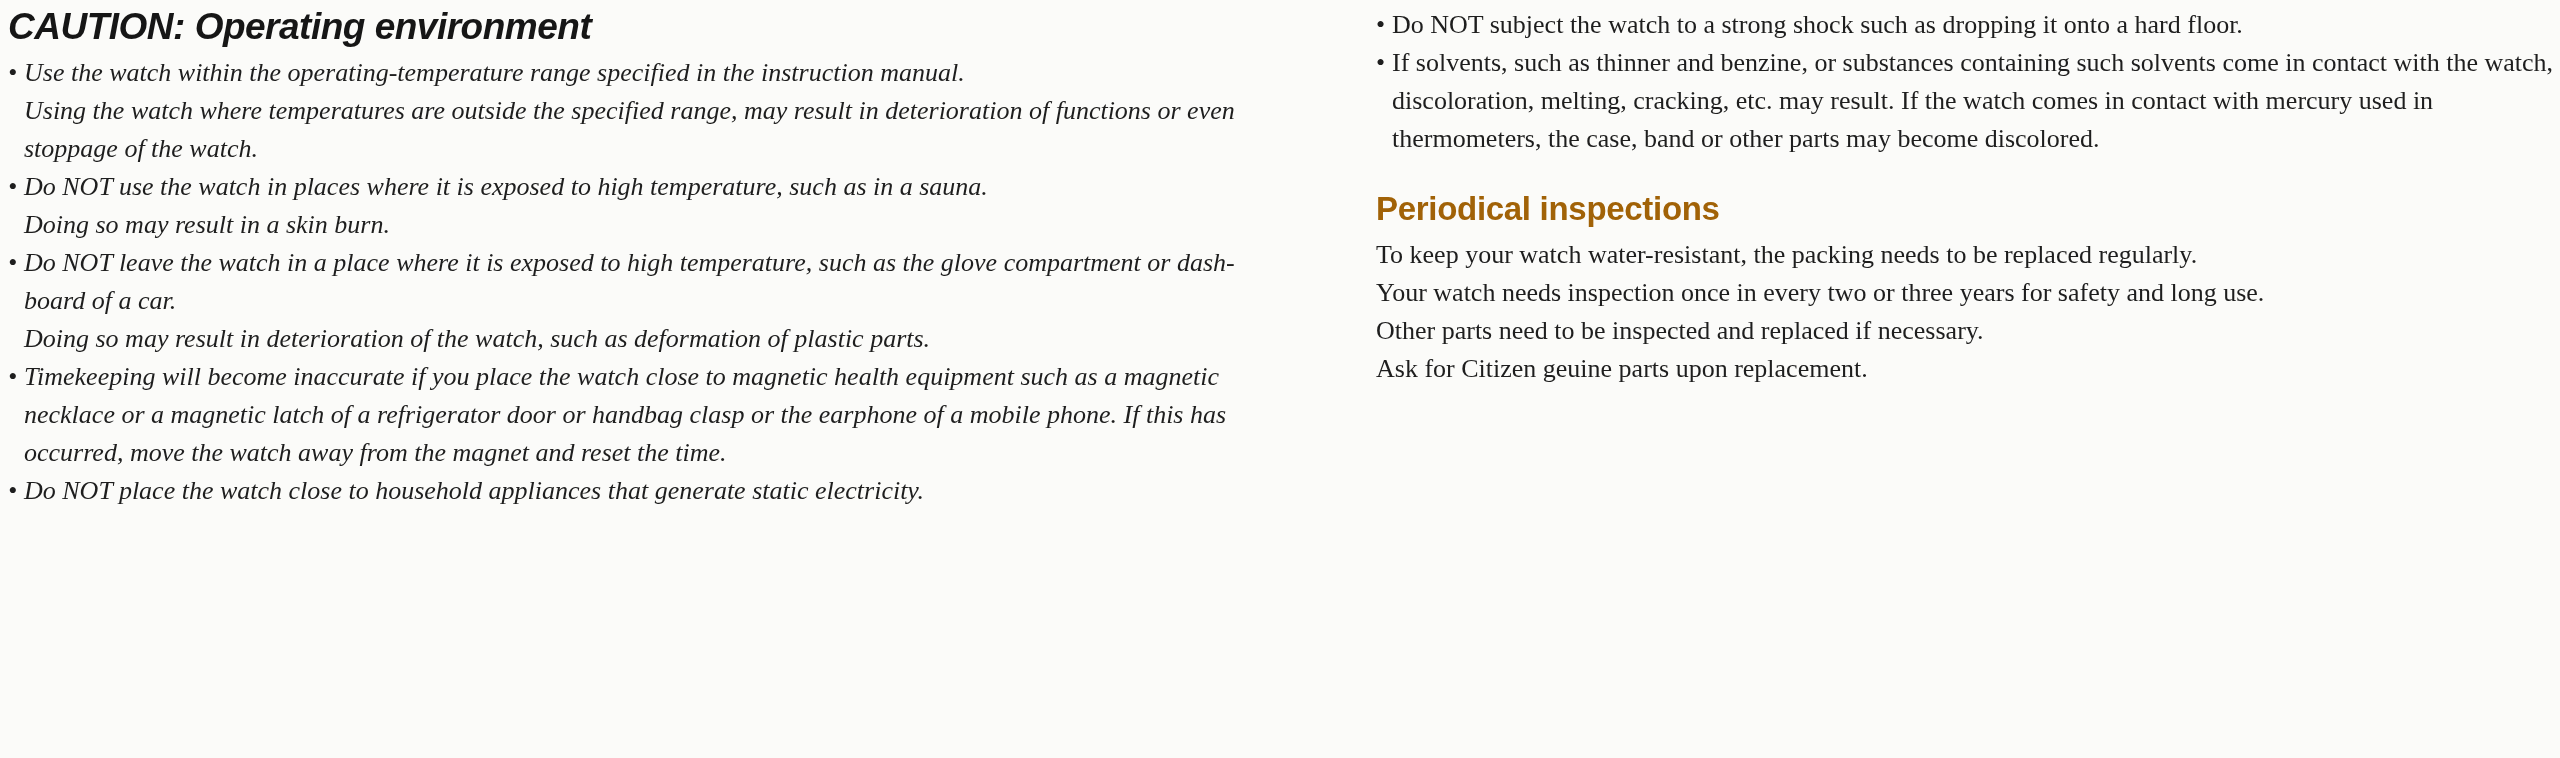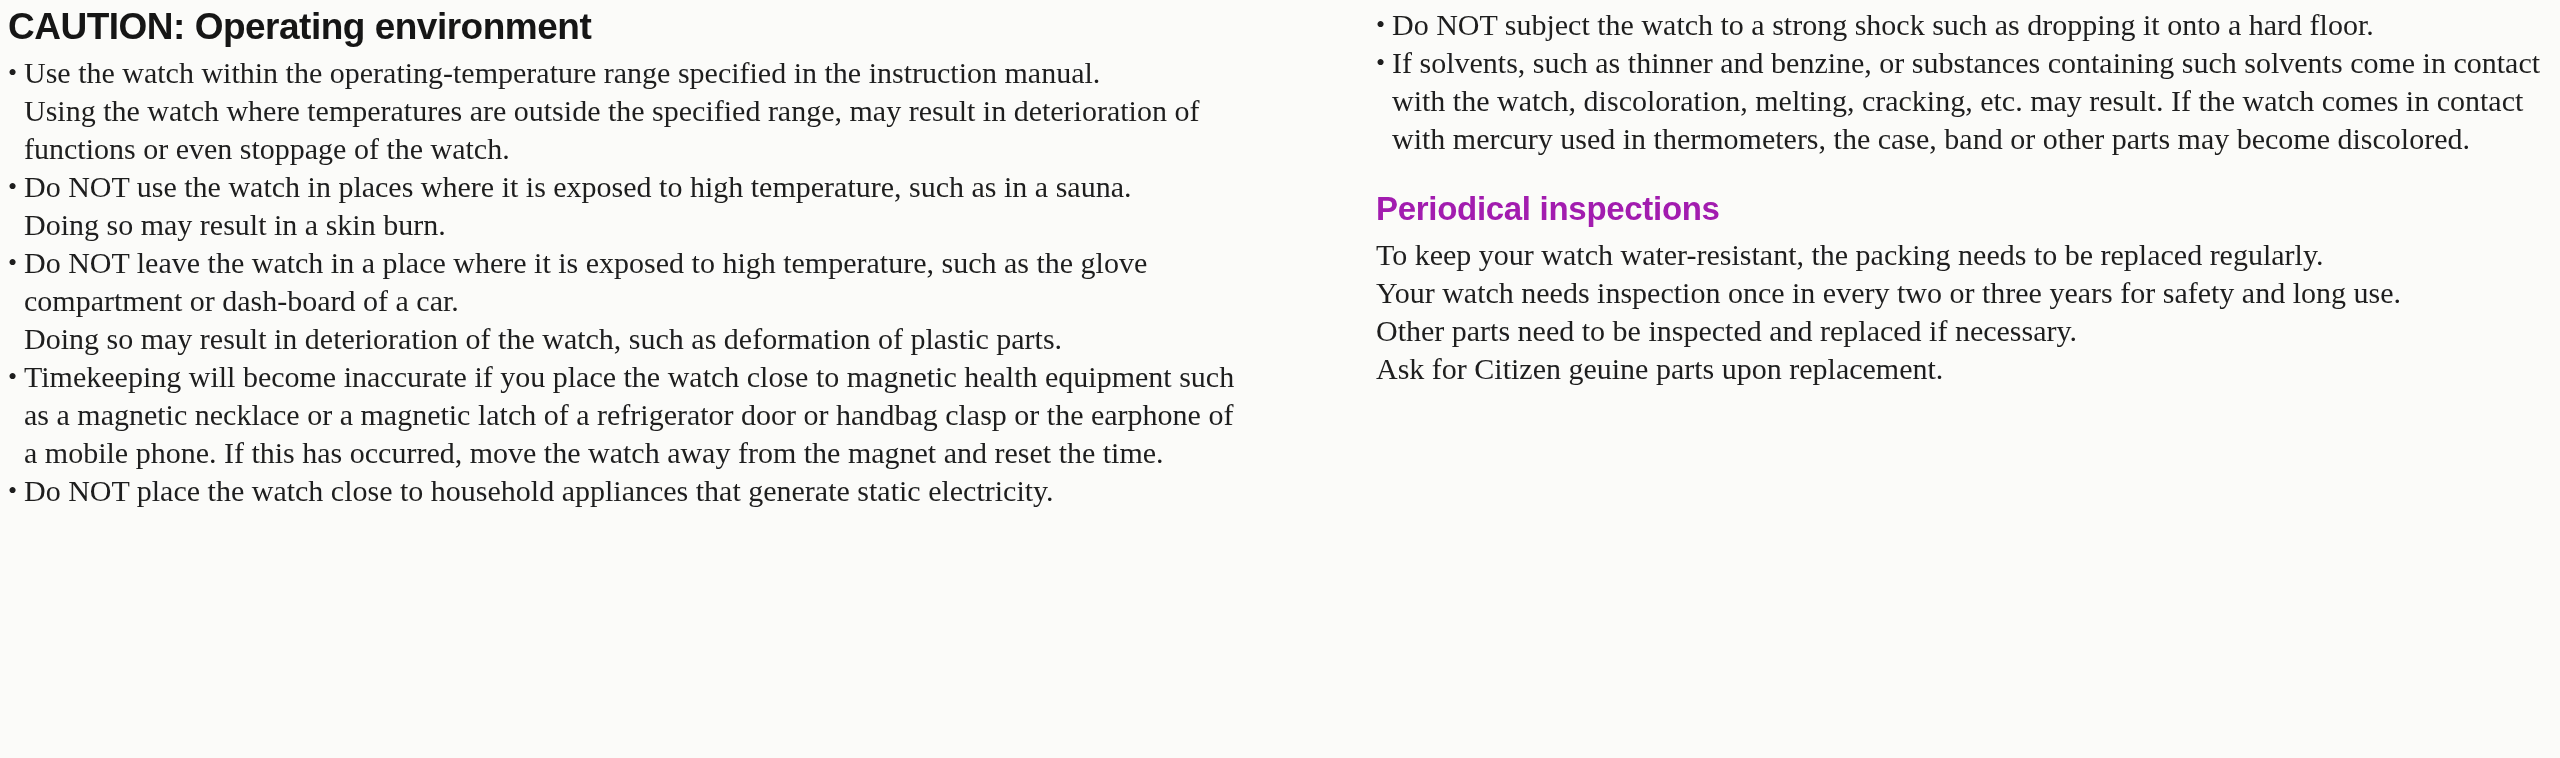--- a/index.html
+++ b/index.html
@@ -17,20 +17,21 @@
     height: 758px;
   }
   .col {
     position: absolute;
     top: 0;
   }
   .col-left {
     left: 8px;
     width: 1235px;
     padding-top: 4px;
+    font-style: italic;
   }
   .col-right {
     left: 1376px;
     width: 1180px;
     padding-top: 6px;
   }
   h1.doc-heading {
     font-family: "Liberation Sans", sans-serif;
     font-weight: bold;
     font-size: 37px;
@@ -38,37 +39,37 @@
     letter-spacing: -0.5px;
     color: #161616;
     margin-bottom: 4px;
   }
   h2.doc-subheading {
     font-family: "Liberation Sans", sans-serif;
     font-weight: bold;
     font-size: 33px;
     line-height: 42px;
     letter-spacing: -0.3px;
-    color: #a21caf;
+    color: #a16207;
     margin-top: 30px;
     margin-bottom: 6px;
   }
   .bullet-item {
     display: flex;
     align-items: flex-start;
   }
   .bullet-marker {
     flex: 0 0 16px;
     width: 16px;
     font-size: 26px;
     line-height: 38px;
   }
   .bullet-body { flex: 1; }
   .bullet-body p, .section-body p {
-    font-size: 30px;
+    font-size: 26px;
     line-height: 38px;
     margin: 0;
   }
   .section-body { margin-top: 2px; }
 </style>
 </head>
 <body>
 
 <div class="page">
 

